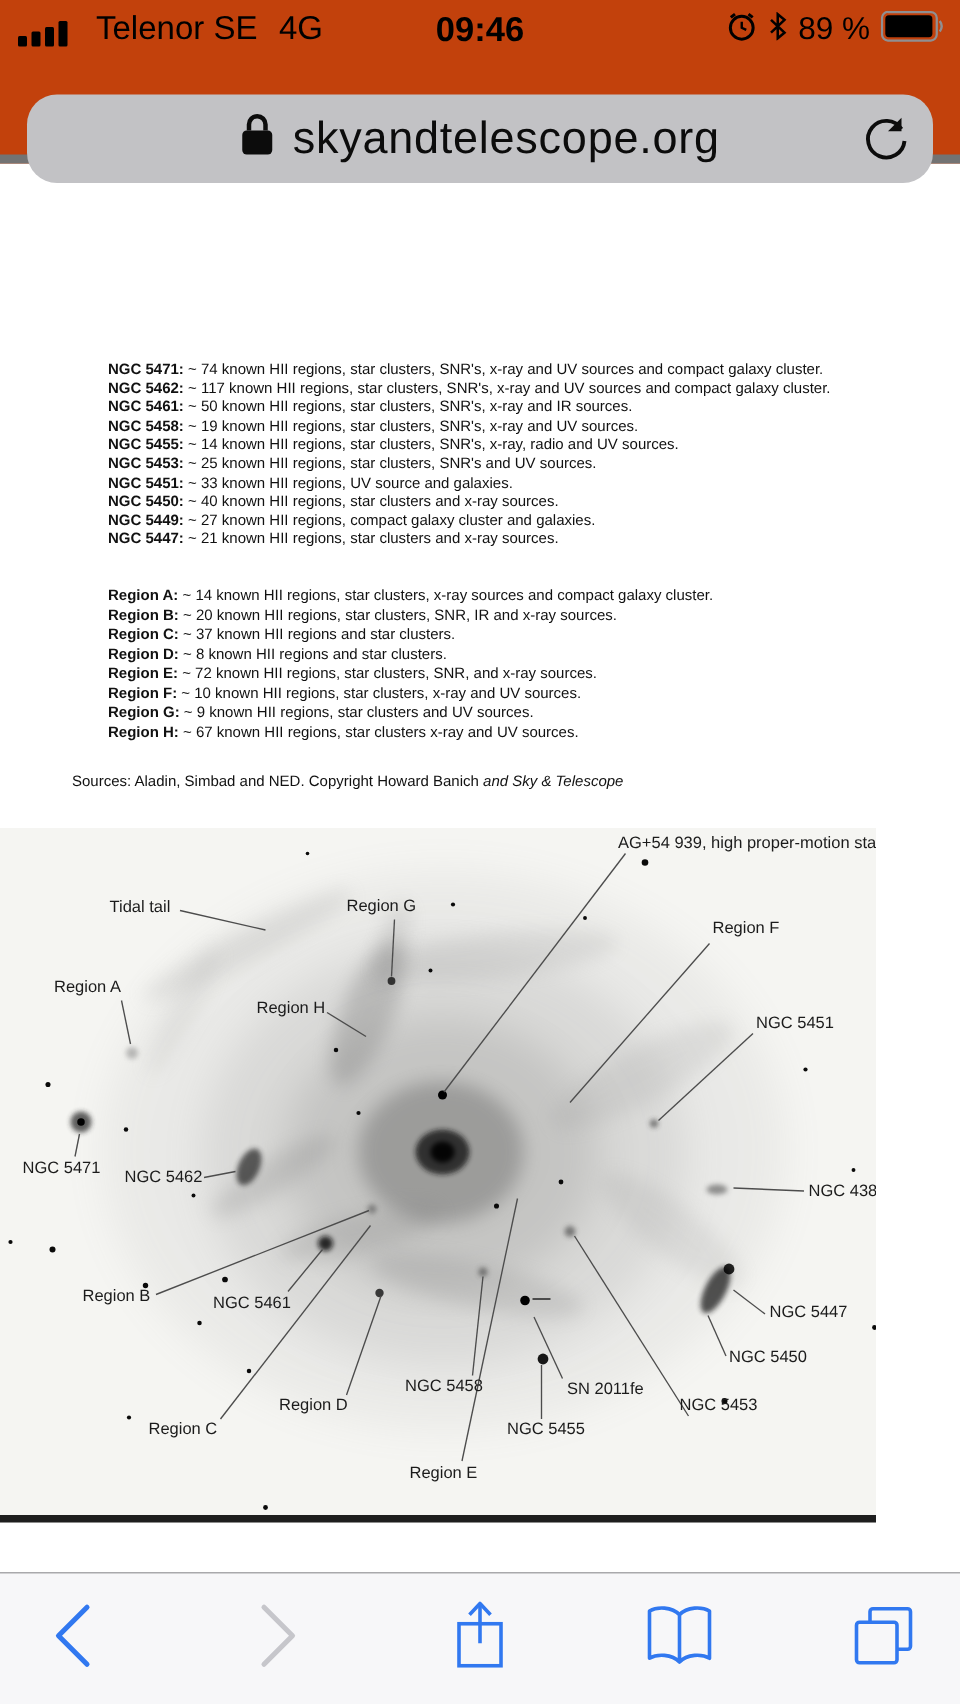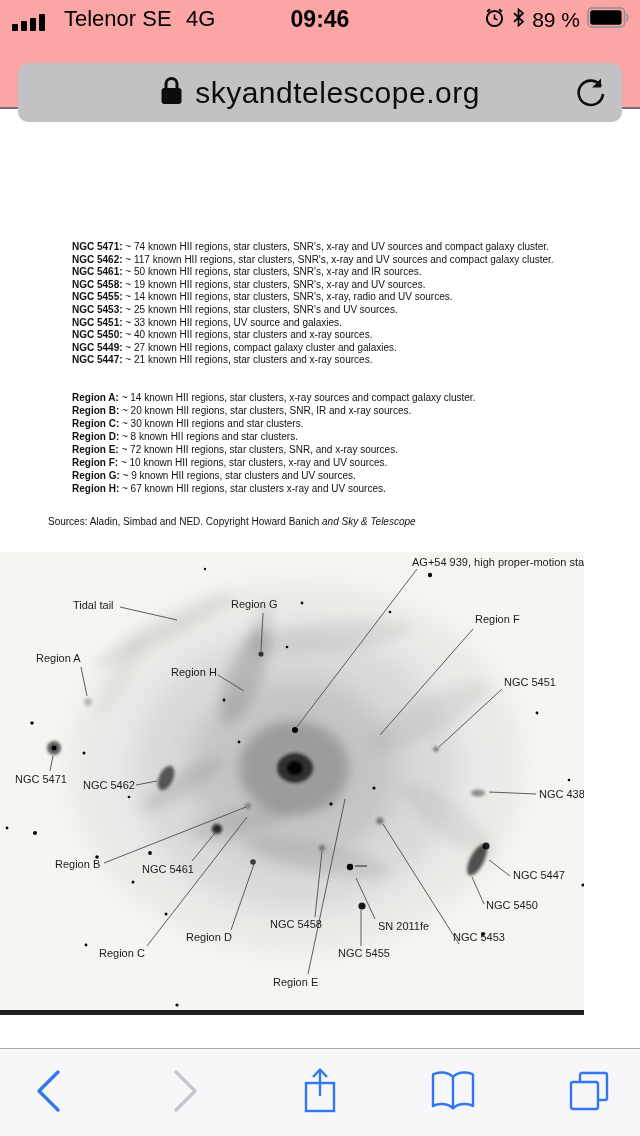--- a/index.html
+++ b/index.html
@@ -1,33 +1,33 @@
 <!DOCTYPE html>
 <html><head>
 <meta charset="utf-8">
 <style>
   html,body{margin:0;padding:0;}
   body{width:640px;height:1136px;position:relative;background:#fff;overflow:hidden;
        font-family:"Liberation Sans",sans-serif;-webkit-font-smoothing:antialiased;}
 
   
-  .topbar{position:absolute;left:0;top:0;width:640px;height:109px;background:#fca5a5;
-          border-bottom:2px solid #737373;box-sizing:border-box;}
+  .topbar{position:absolute;left:0;top:0;width:640px;height:109px;background:#c2410c;
+          border-bottom:6px solid #737373;box-sizing:border-box;}
   .statusbar{position:absolute;left:0;top:0;width:640px;height:40px;}
   .sig{position:absolute;left:12px;top:13px;width:46px;height:18px;}
   .sig i{position:absolute;bottom:0;width:6px;background:#000;border-radius:1px;}
   .carrier{position:absolute;left:64px;top:6px;font-size:22px;color:#000;}
   .nettype{position:absolute;left:186px;top:6px;font-size:22px;color:#000;}
   .clock{position:absolute;left:0;top:6px;width:640px;text-align:center;
          font-size:23px;font-weight:700;color:#000;}
   .sticons{position:absolute;right:10px;top:7px;display:flex;align-items:center;gap:7px;}
   .battxt{font-size:21px;color:#000;}
 
   .urlpill{position:absolute;left:18px;top:63px;width:604px;height:59px;background:#c2c2c5;
-           border-radius:10px;display:flex;align-items:center;justify-content:center;gap:12px;}
+           border-radius:20px;display:flex;align-items:center;justify-content:center;gap:12px;}
   .urltxt{font-size:30px;color:#0c0c0c;font-weight:500;letter-spacing:.5px;}
   .reload{position:absolute;right:33px;top:77px;}
   .blk-ngc{position:absolute;left:48px;top:241px;}
   .blk-reg{position:absolute;left:48px;top:391px;}
   .blk-src{position:absolute;left:48px;top:516px;font-size:10px;color:#111;text-align:center;}
   .tline{font-size:10px;line-height:12.6px;white-space:nowrap;color:#111;}
   .blk-reg .tline{line-height:13px;}
   .tline b{font-weight:700;padding-left:24px;}
 
   
@@ -105,21 +105,21 @@
   <div class="tline"><b>NGC 5453:</b><span> ~ 25 known HII regions, star clusters, SNR's and UV sources.</span></div>
   <div class="tline"><b>NGC 5451:</b><span> ~ 33 known HII regions, UV source and galaxies.</span></div>
   <div class="tline"><b>NGC 5450:</b><span> ~ 40 known HII regions, star clusters and x-ray sources.</span></div>
   <div class="tline"><b>NGC 5449:</b><span> ~ 27 known HII regions, compact galaxy cluster and galaxies.</span></div>
   <div class="tline"><b>NGC 5447:</b><span> ~ 21 known HII regions, star clusters and x-ray sources.</span></div>
 </div>
 
 <div class="blk-reg">
   <div class="tline"><b>Region A:</b><span> ~ 14 known HII regions, star clusters, x-ray sources and compact galaxy cluster.</span></div>
   <div class="tline"><b>Region B:</b><span> ~ 20 known HII regions, star clusters, SNR, IR and x-ray sources.</span></div>
-  <div class="tline"><b>Region C:</b><span> ~ 30 known HII regions and star clusters.</span></div>
+  <div class="tline"><b>Region C:</b><span> ~ 37 known HII regions and star clusters.</span></div>
   <div class="tline"><b>Region D:</b><span> ~ 8 known HII regions and star clusters.</span></div>
   <div class="tline"><b>Region E:</b><span> ~ 72 known HII regions, star clusters, SNR, and x-ray sources.</span></div>
   <div class="tline"><b>Region F:</b><span> ~ 10 known HII regions, star clusters, x-ray and UV sources.</span></div>
   <div class="tline"><b>Region G:</b><span> ~ 9 known HII regions, star clusters and UV sources.</span></div>
   <div class="tline"><b>Region H:</b><span> ~ 67 known HII regions, star clusters x-ray and UV sources.</span></div>
 </div>
 
 <div class="blk-src">
   <span>Sources: Aladin, Simbad and NED. Copyright Howard Banich </span><i>and Sky &amp; Telescope</i>
 </div>

